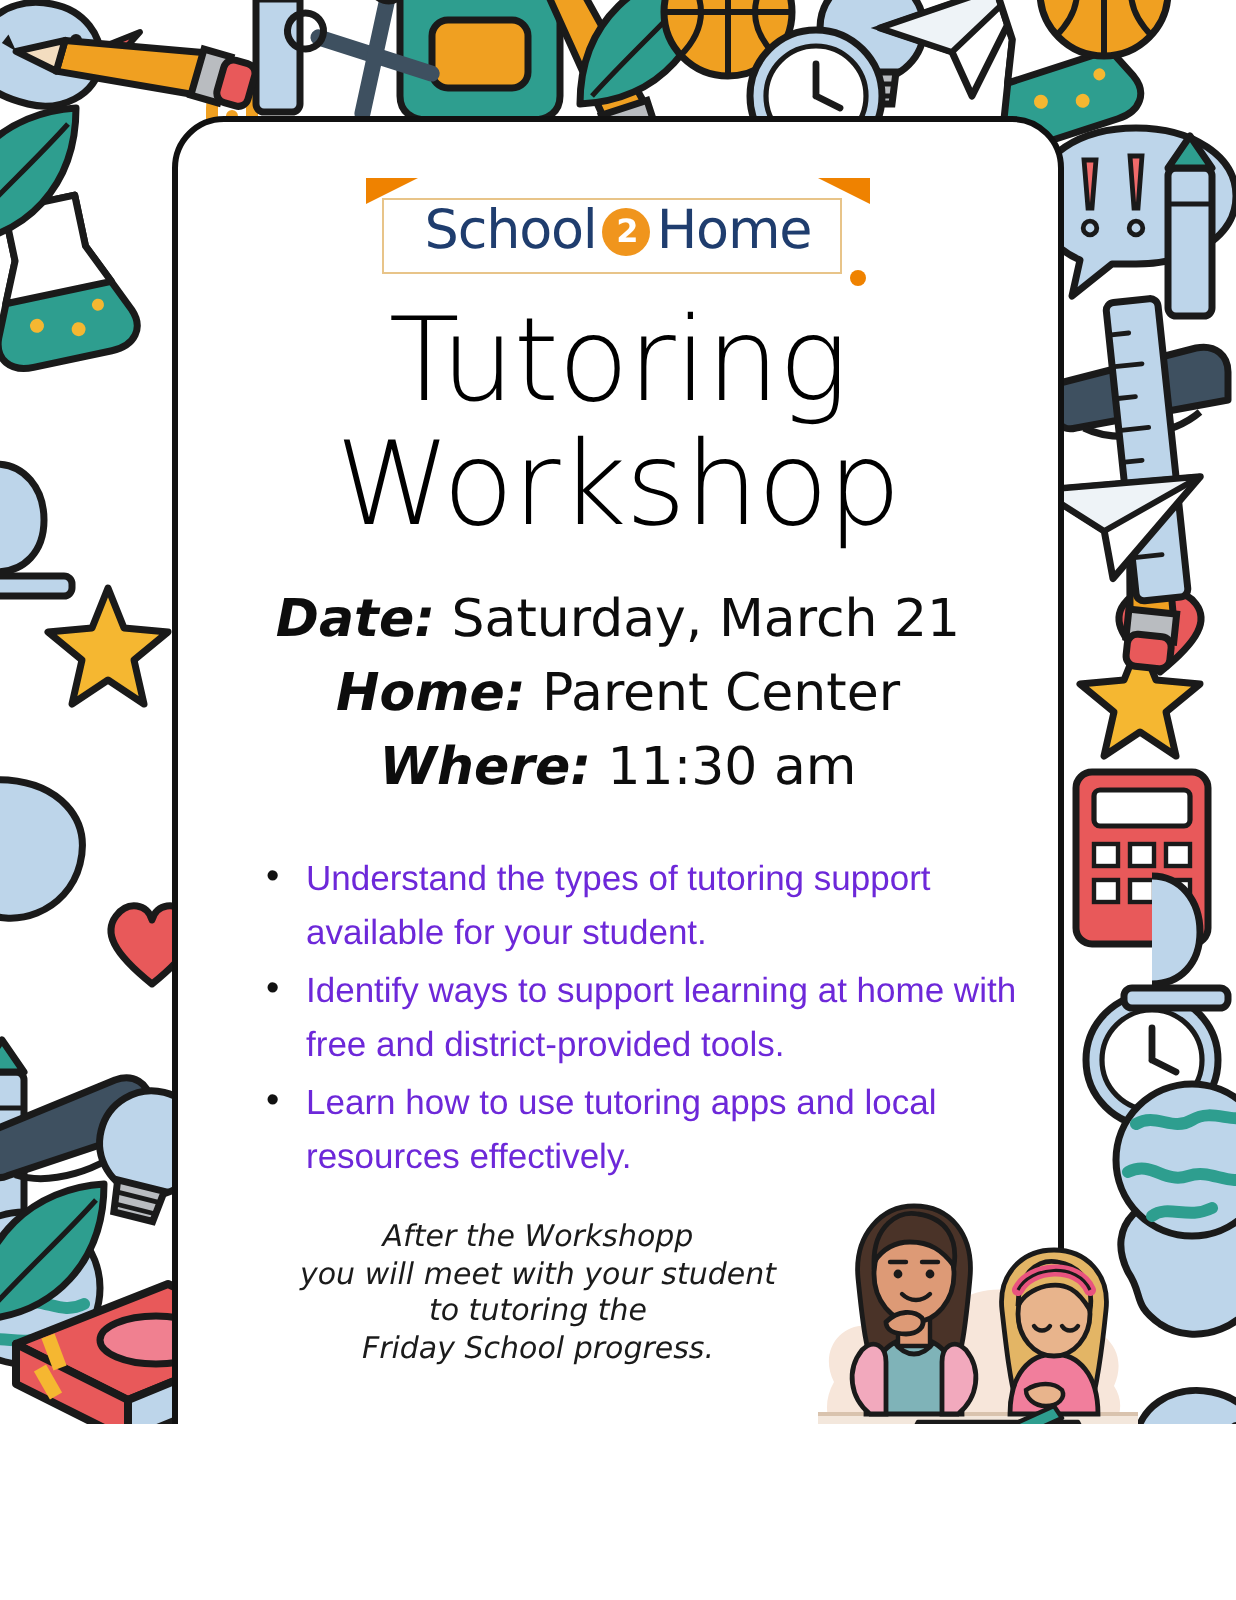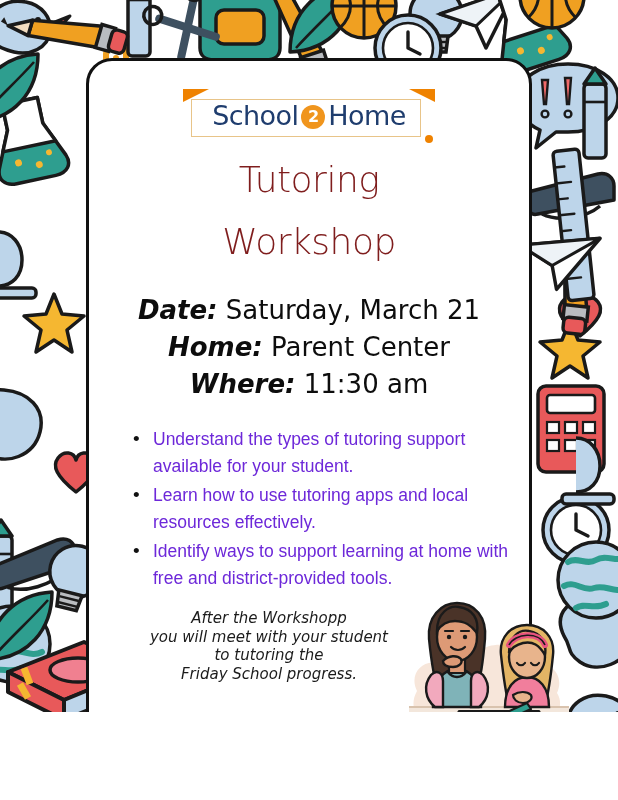--- a/index.html
+++ b/index.html
@@ -117,23 +117,23 @@
   }
 
   
   .headline {
     position: absolute;
     left: 0; right: 0;
     top: 88px;
     text-align: center;
     font-family: "DejaVu Sans", sans-serif;
     font-weight: 300;
-    font-size: 36px;
+    font-size: 58px;
     line-height: 62px;
-    color: #7f1d1d;
+    color: #000000;
     letter-spacing: -0.5px;
   }
   .headline .l2 { display: block; }
 
   
   .details {
     position: absolute;
     left: 0; right: 0;
     top: 231px;
     text-align: center;
@@ -468,22 +468,22 @@
         <span class="v">Parent Center</span>
       </div>
       <div class="detail-row">
         <span class="k">Where:</span>
         <span class="v">11:30 am</span>
       </div>
     </div>
 
     <ul class="bullets">
       <li>Understand the types of tutoring support available for your student.</li>
+      <li> Identify ways to support learning at home with free and district-provided tools.</li>
       <li> Learn how to use tutoring apps and local resources effectively.</li>
-      <li> Identify ways to support learning at home with free and district-provided tools.</li>
     </ul>
 
     <div class="note">
       <div>After the Workshopp</div>
       <div>you will meet with your student</div>
       <div>to tutoring the</div>
       <div>Friday School progress.</div>
     </div>
 
     <div class="illustration">

